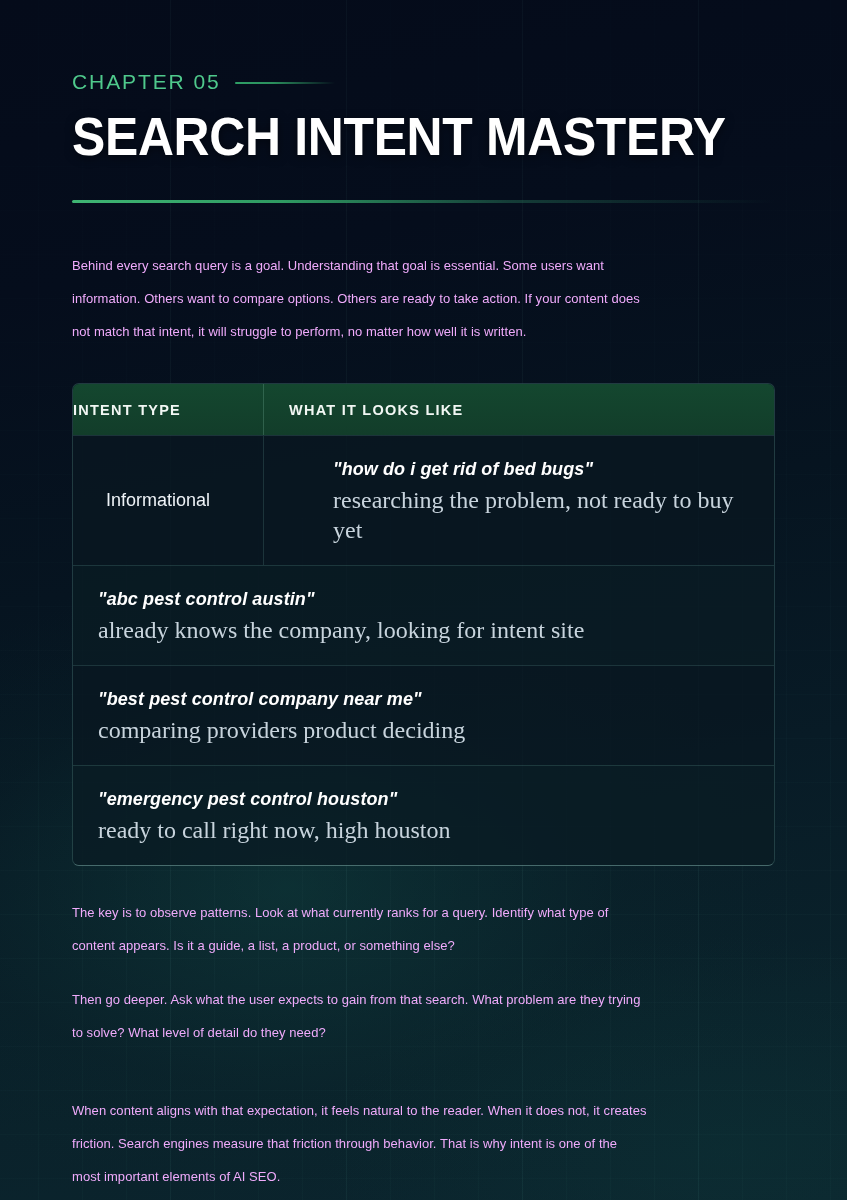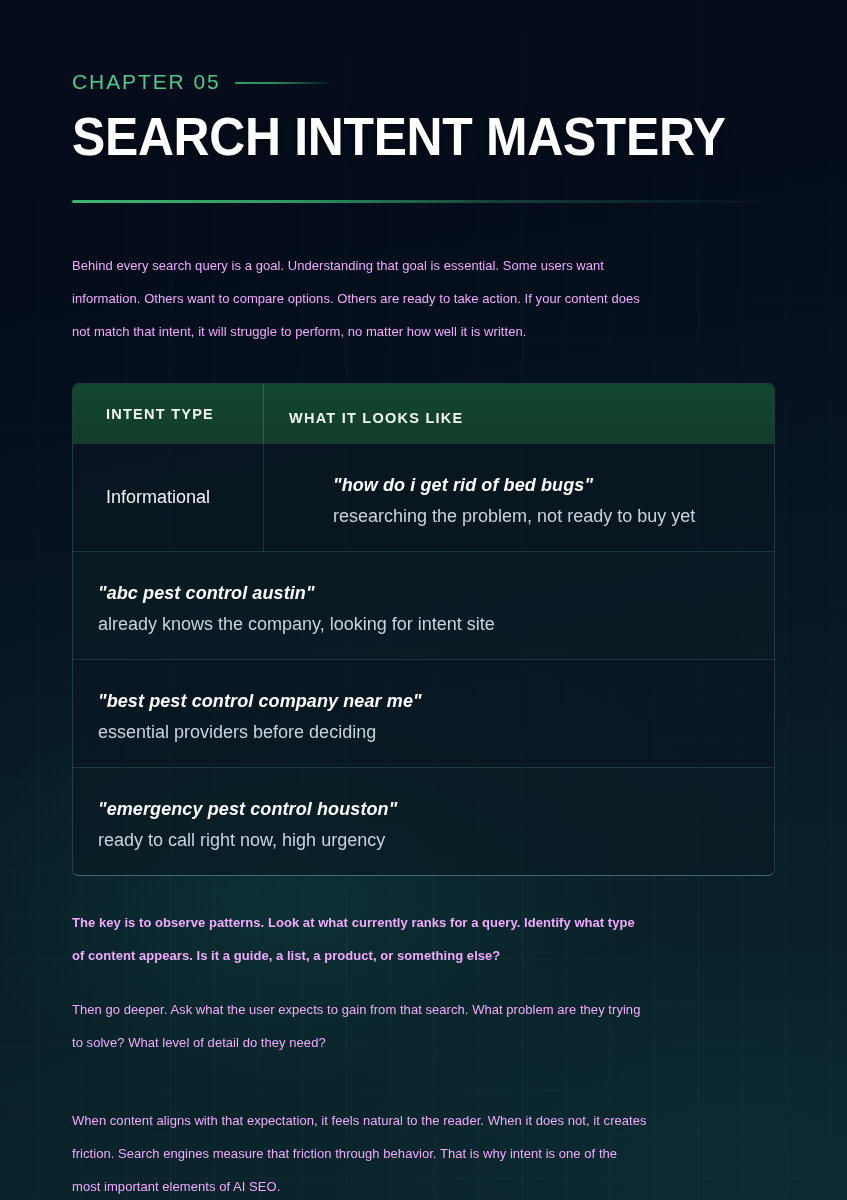--- a/index.html
+++ b/index.html
@@ -111,21 +111,21 @@
 
   
   .para {
     color:#f0abfc;
     font-size:13px;
     line-height:33px;
     letter-spacing:0.05px;
     max-width:700px;
   }
   #intro-para { margin-top:46px; }
-  #para-2 { margin-top:30px;font-weight:bold; }
+  #para-2 { margin-top:30px; }
   #para-3 { margin-top:21px; }
   #para-4 { margin-top:45px; }
 
   
   .intent-table {
     margin-top:35px;
     width:703px;
     border-radius:7px;
     overflow:hidden;
     border:1px solid rgba(128,200,190,0.22);
@@ -139,35 +139,34 @@
     background:linear-gradient(to bottom,#14472f 0%, #123d2a 100%);
   }
   .thead .tcell {
     padding:18px 0 17px 0;
     font-size:14.5px;
     font-weight:700;
     letter-spacing:1.25px;
     color:#f2f7f4;
     text-transform:uppercase;
   }
-  .thead .c1 { padding-left:33px; }
+  .thead .c1 { }
   .thead .c2 { padding-left:25px; }
   .thead .c1 { border-right:1px solid rgba(150,215,190,0.22); }
 
   .c1 {
     width:191px;
     flex:0 0 191px;
     border-right:1px solid rgba(128,200,190,0.17);
     display:flex;
     align-items:center;
   }
   .c2 {
     flex:1 1 auto;
     min-width:0;
-    margin-top:8px;
   }
 
   .trow.tbody.odd  { background:rgba(9,24,33,0.50);gap:44px; }
   .trow.tbody.even { background:rgba(11,31,38,0.52); }
 
   .tbody .c1 {
     padding:20px 14px 20px 33px;
     font-size:18px;
     font-weight:400;
     color:#eef3f7;
@@ -178,25 +177,26 @@
   }
   .query {
     font-size:18px;
     font-weight:700;
     font-style:italic;
     color:#ffffff;
     line-height:29px;
     letter-spacing:0.1px;
   }
   .desc {
-    font-size:18px;
+    font-size:24px;
     font-weight:400;
     color:#c8d4dd;
     line-height:30px;
     margin-top:1px;
+    font-family:Liberation Serif, serif;
   }
 </style>
 </head>
 <body>
 
 <div id="bg-base"></div>
 <div id="bg-glow"></div>
 <div id="bg-grid"></div>
 <div id="bg-grid-2"></div>
 
@@ -231,28 +231,28 @@
     <div class="trow tbody even">
       <div class="c2">
         <div class="query">"abc pest control austin"</div>
         <div class="desc">already knows the company, looking for intent site</div>
       </div>
     </div>
 
     <div class="trow tbody odd">
       <div class="c2">
         <div class="query">"best pest control company near me"</div>
-        <div class="desc">essential providers before deciding</div>
+        <div class="desc">comparing providers product deciding</div>
       </div>
     </div>
 
     <div class="trow tbody even">
       <div class="c2">
         <div class="query">"emergency pest control houston"</div>
-        <div class="desc">ready to call right now, high urgency</div>
+        <div class="desc">ready to call right now, high houston</div>
       </div>
     </div>
 
   </div>
 
   <p class="para" id="para-2">The key is to observe patterns. Look at what currently ranks for a query. Identify what type of content appears. Is it a guide, a list, a product, or something else?</p>
 
   <p class="para" id="para-3">Then go deeper. Ask what the user expects to gain from that search. What problem are they trying to solve? What level of detail do they need?</p>
 
   <p class="para" id="para-4">When content aligns with that expectation, it feels natural to the reader. When it does not, it creates friction. Search engines measure that friction through behavior. That is why intent is one of the most important elements of AI SEO.</p>

